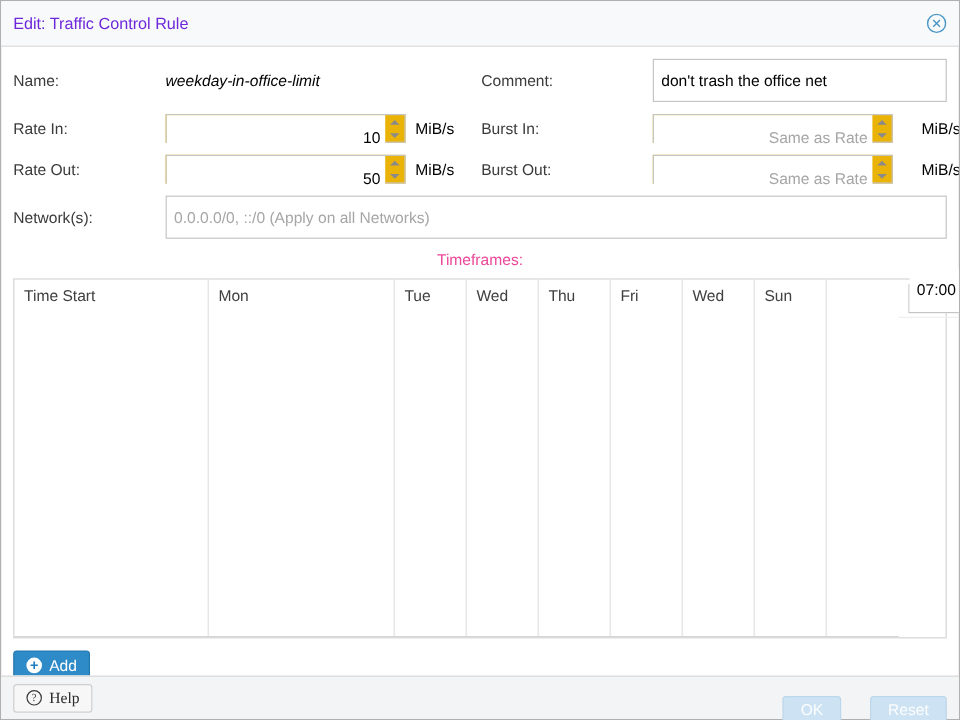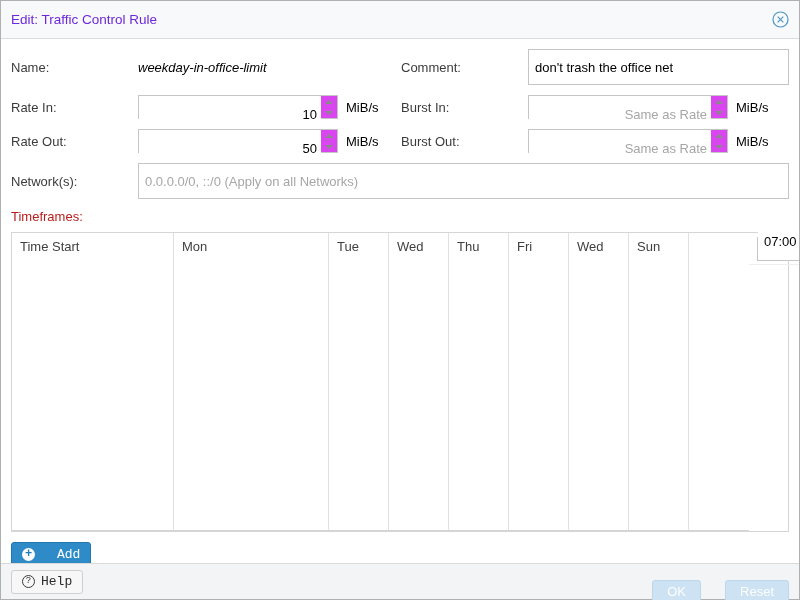--- a/index.html
+++ b/index.html
@@ -26,50 +26,50 @@
   }
   .title { color: #6d28d9; font-size: 13.5px; }
   .close {
     margin-left: auto; cursor: pointer;
     width: 18px; height: 18px; display: flex; align-items: center; justify-content: center;
   }
   
   .body { flex: 1; padding: 10px; overflow: hidden; }
   .form-row { display: flex; align-items: center; margin-bottom: 10px; }
   .col-left { width: 390px; flex: none; display: flex; align-items: center; }
-  .col-right { flex: 1; display: flex; align-items: center; }
+  .col-right { flex: 1; display: flex; align-items: center; gap: 16px; }
   label.flabel { width: 127px; flex: none; color: #3b3b3b; }
   .static-value { color: #000; font-style: italic; }
   .text-input, .num-input, .combo-input {
     height: 36px; border: 1px solid #c5c5c5; background: #fff;
     font-family: inherit; font-size: 13px; color: #000;
     padding: 0 6px; outline: none;
   }
   .text-input { flex: 1; min-width: 0; }
   .text-input::placeholder, .num-input::placeholder, .combo-input::placeholder { color: #a6a6a6; }
   
   .numfield {
     width: 200px; flex: none; height: 24px;
-    border: 1px solid #c5c5c5; background: #d946ef;
+    border: 1px solid #c5c5c5; background: #eab308;
     display: flex; align-items: stretch;
   }
   .numfield .num-input { border: none; flex: 1; min-width: 0; text-align: right; padding-right: 4px; }
   .spinner { width: 16px; flex: none; display: flex; flex-direction: column; }
   .spin { flex: 1; display: flex; align-items: center; justify-content: center; cursor: pointer; }
   .spin.up::after {
     content: ""; border-left: 4px solid transparent; border-right: 4px solid transparent;
     border-bottom: 4px solid #8a8a8a;
   }
   .spin.down::after {
     content: ""; border-left: 4px solid transparent; border-right: 4px solid transparent;
     border-top: 4px solid #8a8a8a;
   }
   .suffix { margin-left: 8px; color: #000; }
   
-  .tf-label { margin: 4px 0 8px 0; color: #b91c1c; }
+  .tf-label { margin: 4px 0 8px 0; color: #ec4899; text-align: center; }
   .grid {
     border: 1px solid #d5d5d5;
     height: 300px;
     display: flex; flex-direction: row;
     background: #fff;
   }
   .grid-header, .grid-row {
     display: grid;
     grid-template-columns: 162px 155px repeat(7, 60px) minmax(0,1fr);
   }
@@ -110,41 +110,41 @@
   
   .trash-btn {
     width: 23px; height: 23px; border: 1px solid #2277ad; border-radius: 3px;
     background: #2e8bc7; display: flex; align-items: center; justify-content: center;
     cursor: pointer;
   }
   .grid-empty { flex: 1; background: #fff; }
   
   .add-btn {
     margin-top: 10px;
-    display: inline-flex; align-items: center; gap: 22px;
+    display: inline-flex; align-items: center; gap: 6px;
     background: #2e8bc7; border: 1px solid #2277ad; border-radius: 3px;
-    color: #fff; font-family: Liberation Mono, monospace; font-size: 13px;
+    color: #fff; font-family: Liberation Sans, sans-serif; font-size: 13px;
     height: 24px; padding: 0 10px; cursor: pointer;
   }
   .plus-icon {
     width: 13px; height: 13px; border-radius: 50%; background: #fff;
     color: #1e7bbf; display: flex; align-items: center; justify-content: center;
     font-weight: bold; font-size: 12px; line-height: 1;
   }
   .plus-icon::after { content: "+"; margin-top: -1px; }
   
   .footer {
     height: 36px; flex: none;
     background: #f3f4f5; border-top: 1px solid #d9d9d9;
     display: flex; align-items: center; padding: 0 10px; gap: 8px;
   }
   .help-btn {
     display: inline-flex; align-items: center; gap: 6px;
     background: #f7f7f7; border: 1px solid #cfcfcf; border-radius: 3px;
-    color: #2a2a2a; font-family: Liberation Mono, monospace; font-size: 13px;
+    color: #2a2a2a; font-family: Liberation Serif, serif; font-size: 13px;
     height: 24px; padding: 0 10px; cursor: pointer;
   }
   .help-icon {
     width: 13px; height: 13px; border-radius: 50%; border: 1px solid #3a3a3a;
     display: flex; align-items: center; justify-content: center;
     font-size: 9px; color: #3a3a3a; line-height: 1;
   }
   .help-icon::after { content: "?"; }
   .btn-pale {
     background: #cde3f3; border: 1px solid #bcd6ea; border-radius: 3px;

